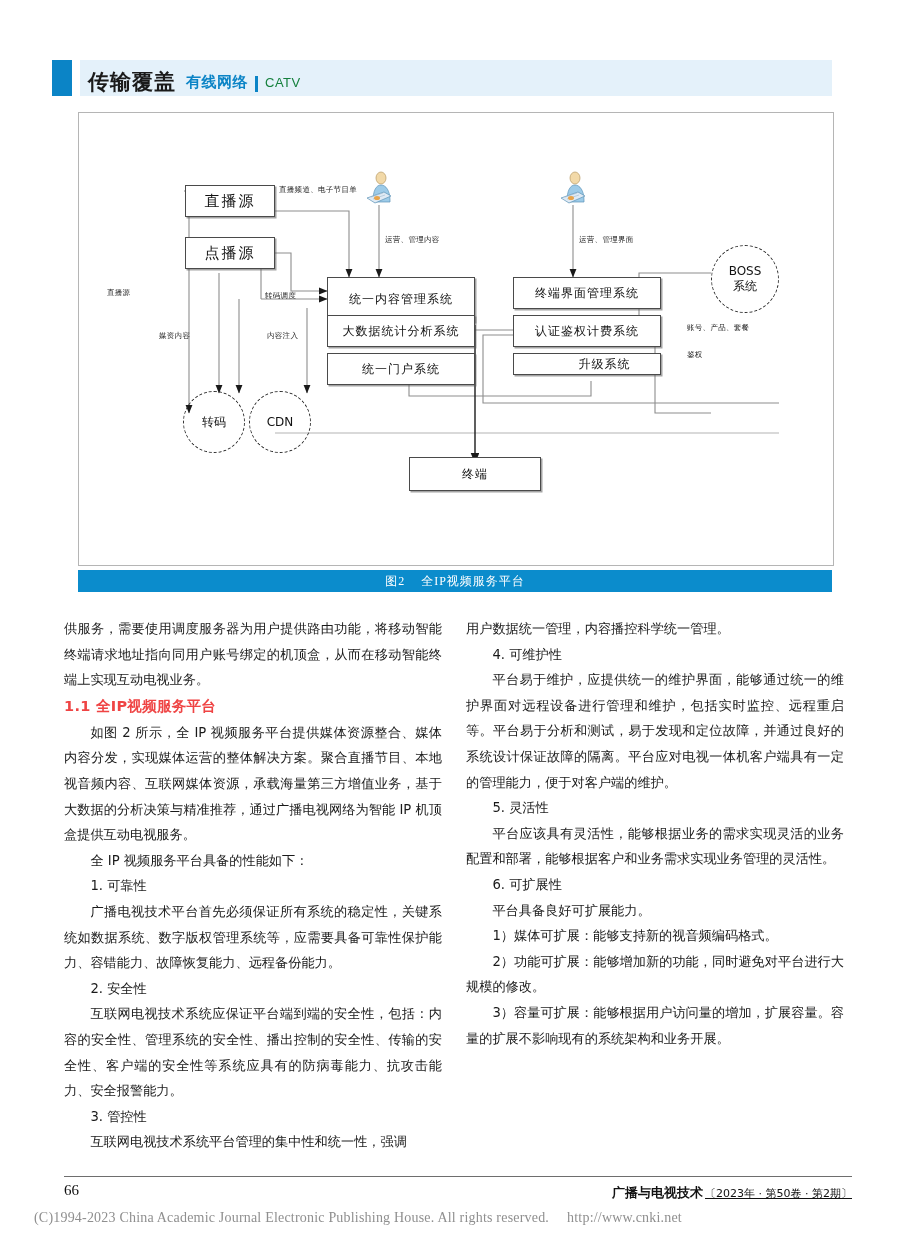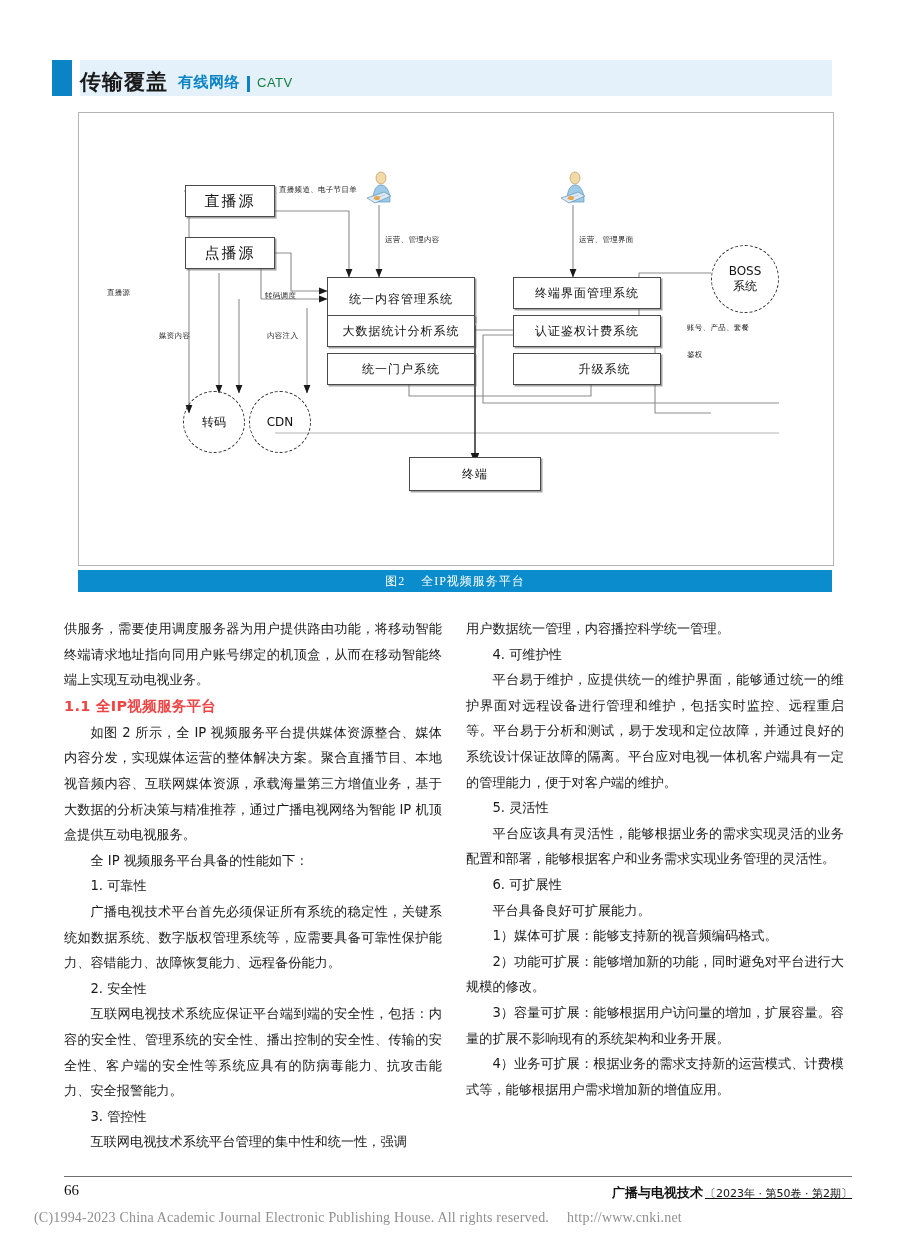--- a/index.html
+++ b/index.html
@@ -10,21 +10,21 @@
     color:#1b1b1b;
     position:relative;
     overflow:hidden;
   }
   .page{position:absolute;left:0;top:0;width:920px;height:1240px;}
 
   
   .runhead{position:absolute;left:52px;top:60px;width:780px;height:36px;}
   .runhead-bg{position:absolute;left:28px;top:0;width:752px;height:36px;background:#e4f1fa;}
   .runhead-tab{position:absolute;left:0;top:0;width:20px;height:36px;background:#0b84c6;}
-  .runhead-main{position:absolute;left:28px;top:0;height:44px;display:flex;align-items:center;padding-left:0;}
+  .runhead-main{position:absolute;left:28px;top:0;height:44px;display:flex;align-items:center;padding-left:8px;}
   .rh-title{font-family:"Liberation Sans","DejaVu Sans",sans-serif;font-weight:bold;font-size:21px;color:#1a1a1a;letter-spacing:1px;}
   .rh-sub{font-family:"Liberation Sans","DejaVu Sans",sans-serif;font-weight:bold;font-size:15px;color:#0b84c6;margin-left:10px;letter-spacing:.5px;}
   .rh-bar{display:inline-block;width:3px;height:16px;background:#0b84c6;margin:0 7px 0 7px;position:relative;top:2px;}
   .rh-catv{font-family:"Liberation Sans","DejaVu Sans",sans-serif;font-size:13px;color:#15803d;letter-spacing:.5px;}
 
   
   .figure{position:absolute;left:78px;top:112px;width:754px;height:452px;border:1px solid #b5b5b5;background:#fff;}
   .figcap{position:absolute;left:78px;top:570px;width:754px;height:22px;background:#0b8ccc;color:#fff;
           font-family:"Liberation Serif","DejaVu Serif",serif;font-size:12px;
           display:flex;align-items:center;justify-content:center;letter-spacing:1px;}
@@ -146,21 +146,21 @@
 
     <div class="node src" style="left:106px;top:72px;width:90px;height:32px;">直播源</div>
     <div class="node src" style="left:106px;top:124px;width:90px;height:32px;">点播源</div>
 
     <div class="node sys" style="left:248px;top:164px;width:148px;height:45px;">统一内容管理系统</div>
     <div class="node sys" style="left:248px;top:202px;width:148px;height:32px;">大数据统计分析系统</div>
     <div class="node sys" style="left:248px;top:240px;width:148px;height:32px;">统一门户系统</div>
 
     <div class="node sys" style="left:434px;top:164px;width:148px;height:32px;">终端界面管理系统</div>
     <div class="node sys" style="left:434px;top:202px;width:148px;height:32px;">认证鉴权计费系统</div>
-    <div class="node sys" style="left:434px;top:240px;width:148px;height:32px;padding-left:35px;">升级系统</div>
+    <div class="node sys" style="left:434px;top:240px;width:148px;height:22px;padding-left:35px;">升级系统</div>
 
     <div class="node sys" style="left:330px;top:344px;width:132px;height:34px;">终端</div>
 
     <div class="circ" style="left:104px;top:278px;">转码</div>
     <div class="circ" style="left:170px;top:278px;">CDN</div>
     <div class="circ two" style="left:632px;top:132px;width:66px;height:66px;">
       <span>BOSS</span>
       <span>系统</span>
     </div>
 
@@ -218,21 +218,20 @@
     <p>用户数据统一管理，内容播控科学统一管理。</p>
     <p class="ind">4. 可维护性</p>
     <p class="ind">平台易于维护，应提供统一的维护界面，能够通过统一的维护界面对远程设备进行管理和维护，包括实时监控、远程重启等。平台易于分析和测试，易于发现和定位故障，并通过良好的系统设计保证故障的隔离。平台应对电视一体机客户端具有一定的管理能力，便于对客户端的维护。</p>
     <p class="ind">5. 灵活性</p>
     <p class="ind">平台应该具有灵活性，能够根据业务的需求实现灵活的业务配置和部署，能够根据客户和业务需求实现业务管理的灵活性。</p>
     <p class="ind">6. 可扩展性</p>
     <p class="ind">平台具备良好可扩展能力。</p>
     <p class="ind">1）媒体可扩展：能够支持新的视音频编码格式。</p>
     <p class="ind">2）功能可扩展：能够增加新的功能，同时避免对平台进行大规模的修改。</p>
     <p class="ind">3）容量可扩展：能够根据用户访问量的增加，扩展容量。容量的扩展不影响现有的系统架构和业务开展。</p>
-    <p class="ind">4）业务可扩展：根据业务的需求支持新的运营模式、计费模式等，能够根据用户需求增加新的增值应用。</p>
   </div>
 
   <div class="foot-rule"></div>
   <div class="folio">66</div>
   <div class="jrnl">
     <span class="jname">广播与电视技术</span><span class="jissue">〔2023年 · 第50卷 · 第2期〕</span>
   </div>
   <div class="cnki">
     <span>(C)1994-2023 China Academic Journal Electronic Publishing House. All rights reserved.</span><span class="url">http://www.cnki.net</span>
   </div>

